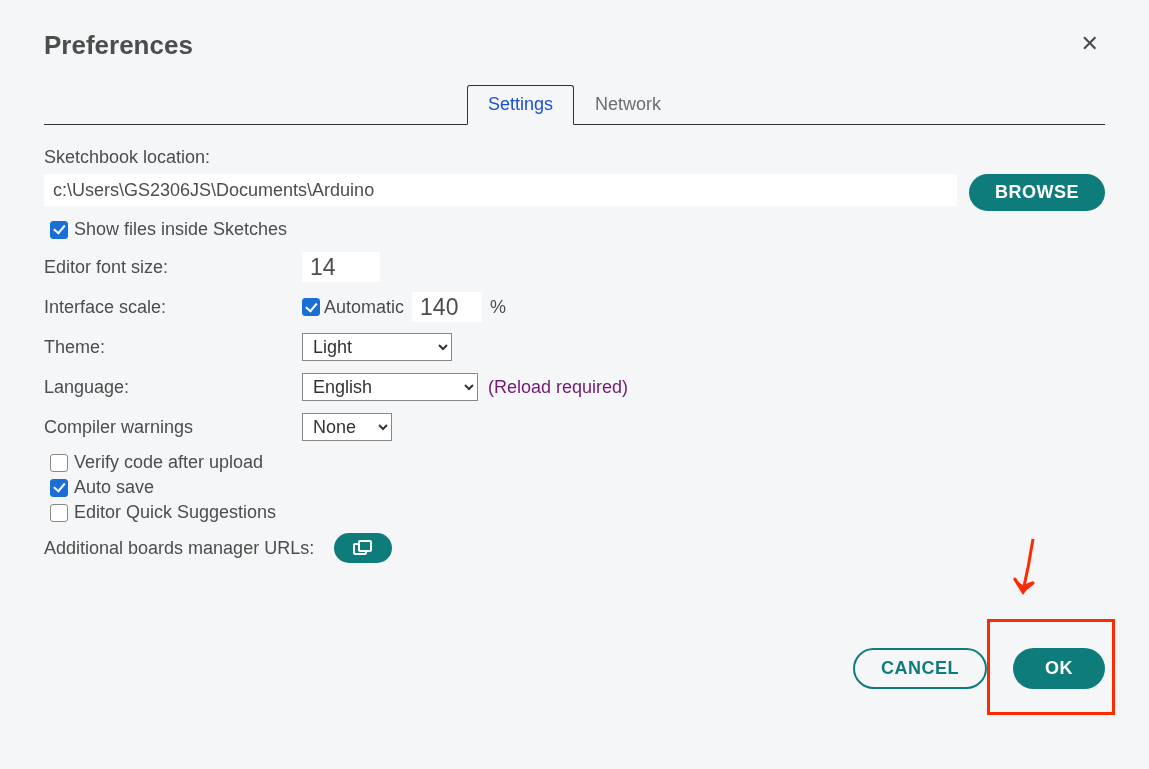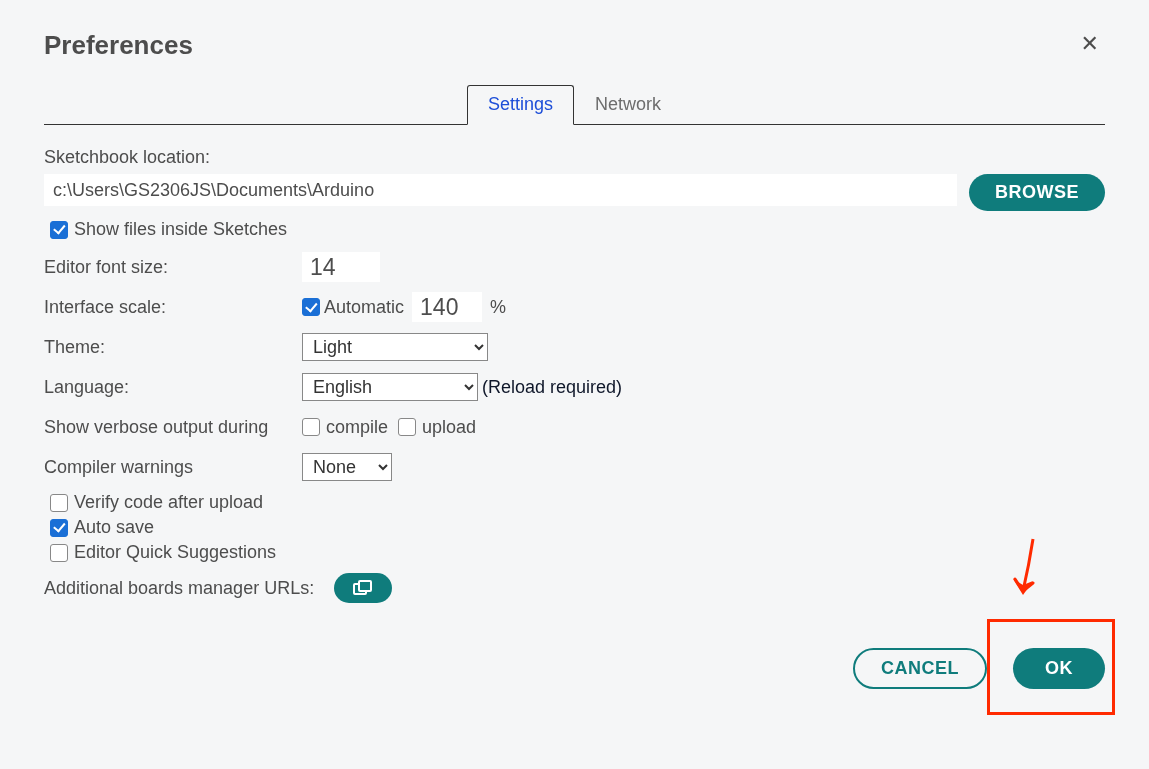--- a/index.html
+++ b/index.html
@@ -150,24 +150,24 @@
   }
   select {
     background: #fff;
     border: 1px solid #888;
     height: 28px;
     font-size: 18px;
     padding: 1px 6px;
     color: #333;
     font-family: inherit;
   }
-  .theme-select { width: 186px; }
+  .theme-select { width: 150px; }
   .lang-select  { width: 176px; }
   .warn-select  { width: 90px; }
-  .hint { color: #0f172a; margin-left: 4px; }
+  .hint { color: #701a75; margin-left: 10px; }
   .percent { color: #4d4d4d; margin-left: 8px; }
   .inline-checks { display: flex; align-items: center; gap: 14px; }
   .url-row { display: flex; align-items: center; gap: 12px; margin-top: 4px; }
   .url-box {
     flex: 1; overflow: hidden; white-space: nowrap; text-overflow: ellipsis;
     color: #4d4d4d;
   }
   .footer-btns {
     position: absolute;
     right: 44px; bottom: 80px;
@@ -240,29 +240,20 @@
     </div>
 
     <div class="form-row">
       <div class="form-label">Language:</div>
       <select class="lang-select">
         <option>English</option>
       </select>
       <span class="hint">(Reload required)</span>
     </div>
 
-    <div class="form-row">
-      <div class="form-label">Show verbose output during</div>
-      <div class="inline-checks">
-        <span class="cb"></span>
-        <span style="margin-left:-8px;">compile</span>
-        <span class="cb" style="margin-left:-4px;"></span>
-        <span style="margin-left:-8px;">upload</span>
-      </div>
-    </div>
 
     <div class="form-row">
       <div class="form-label">Compiler warnings</div>
       <select class="warn-select">
         <option>None</option>
       </select>
     </div>
 
     <div class="options-block">
       <div class="checkbox-line indent">

